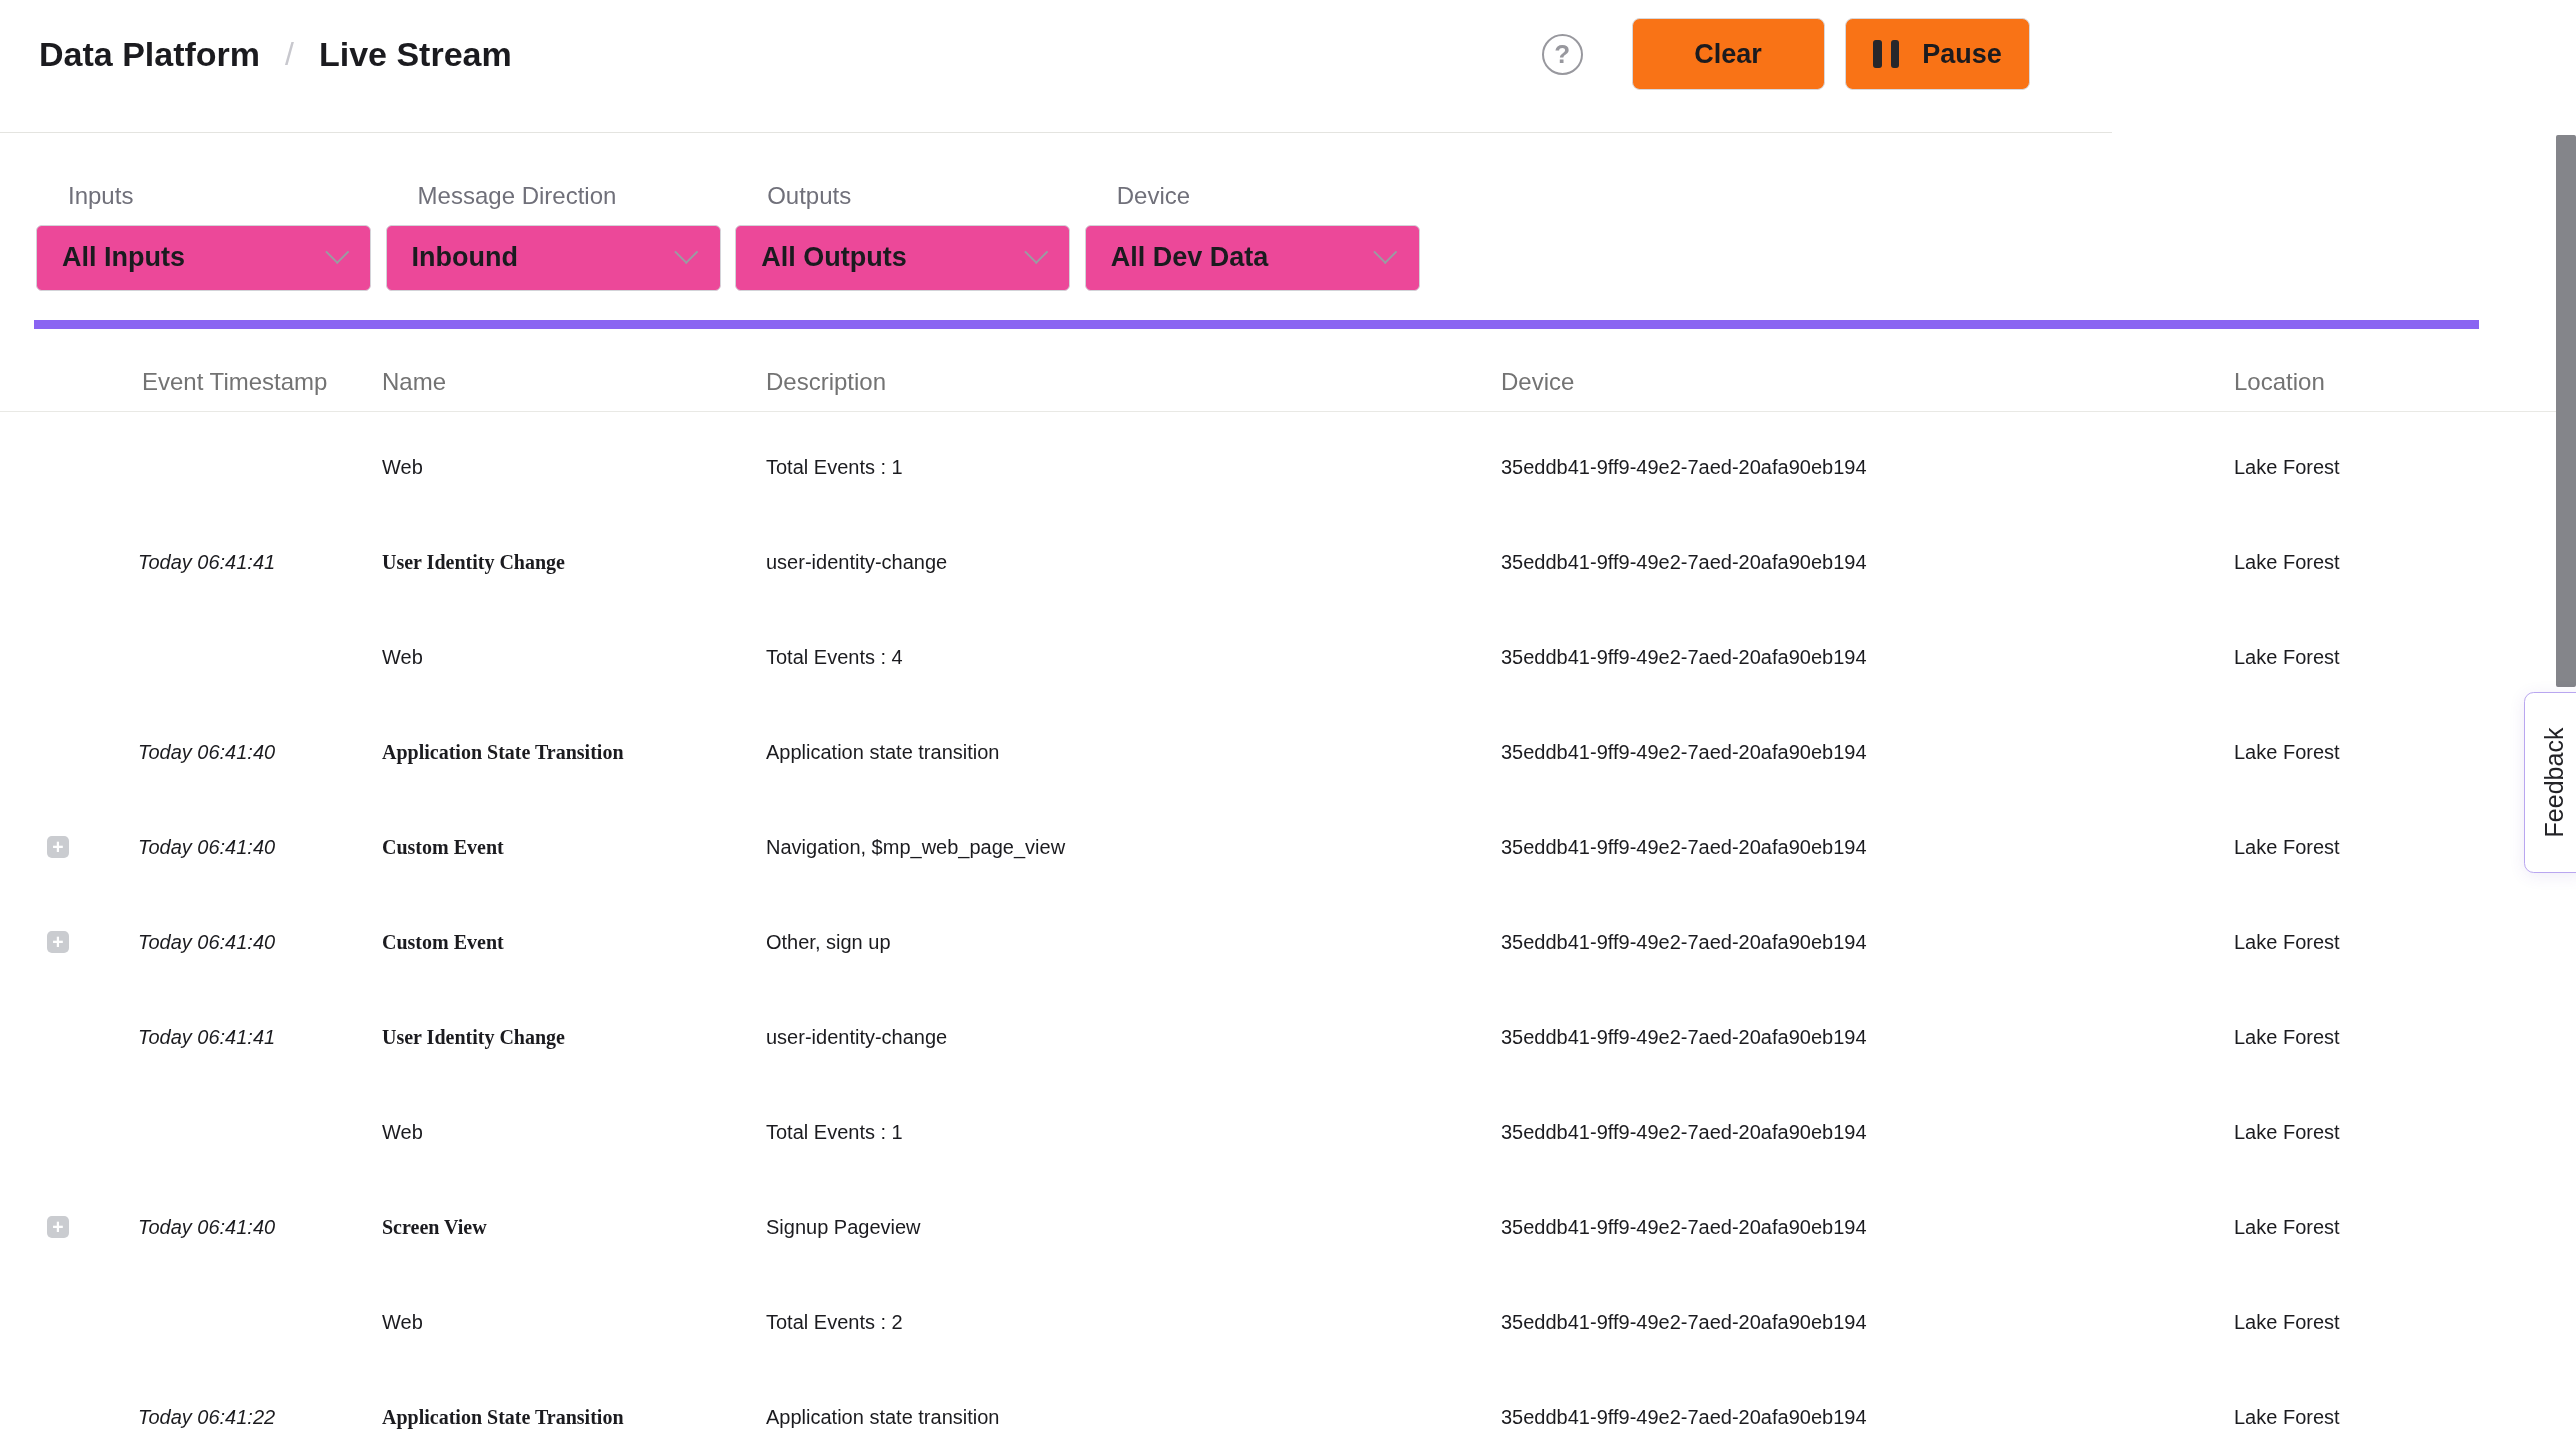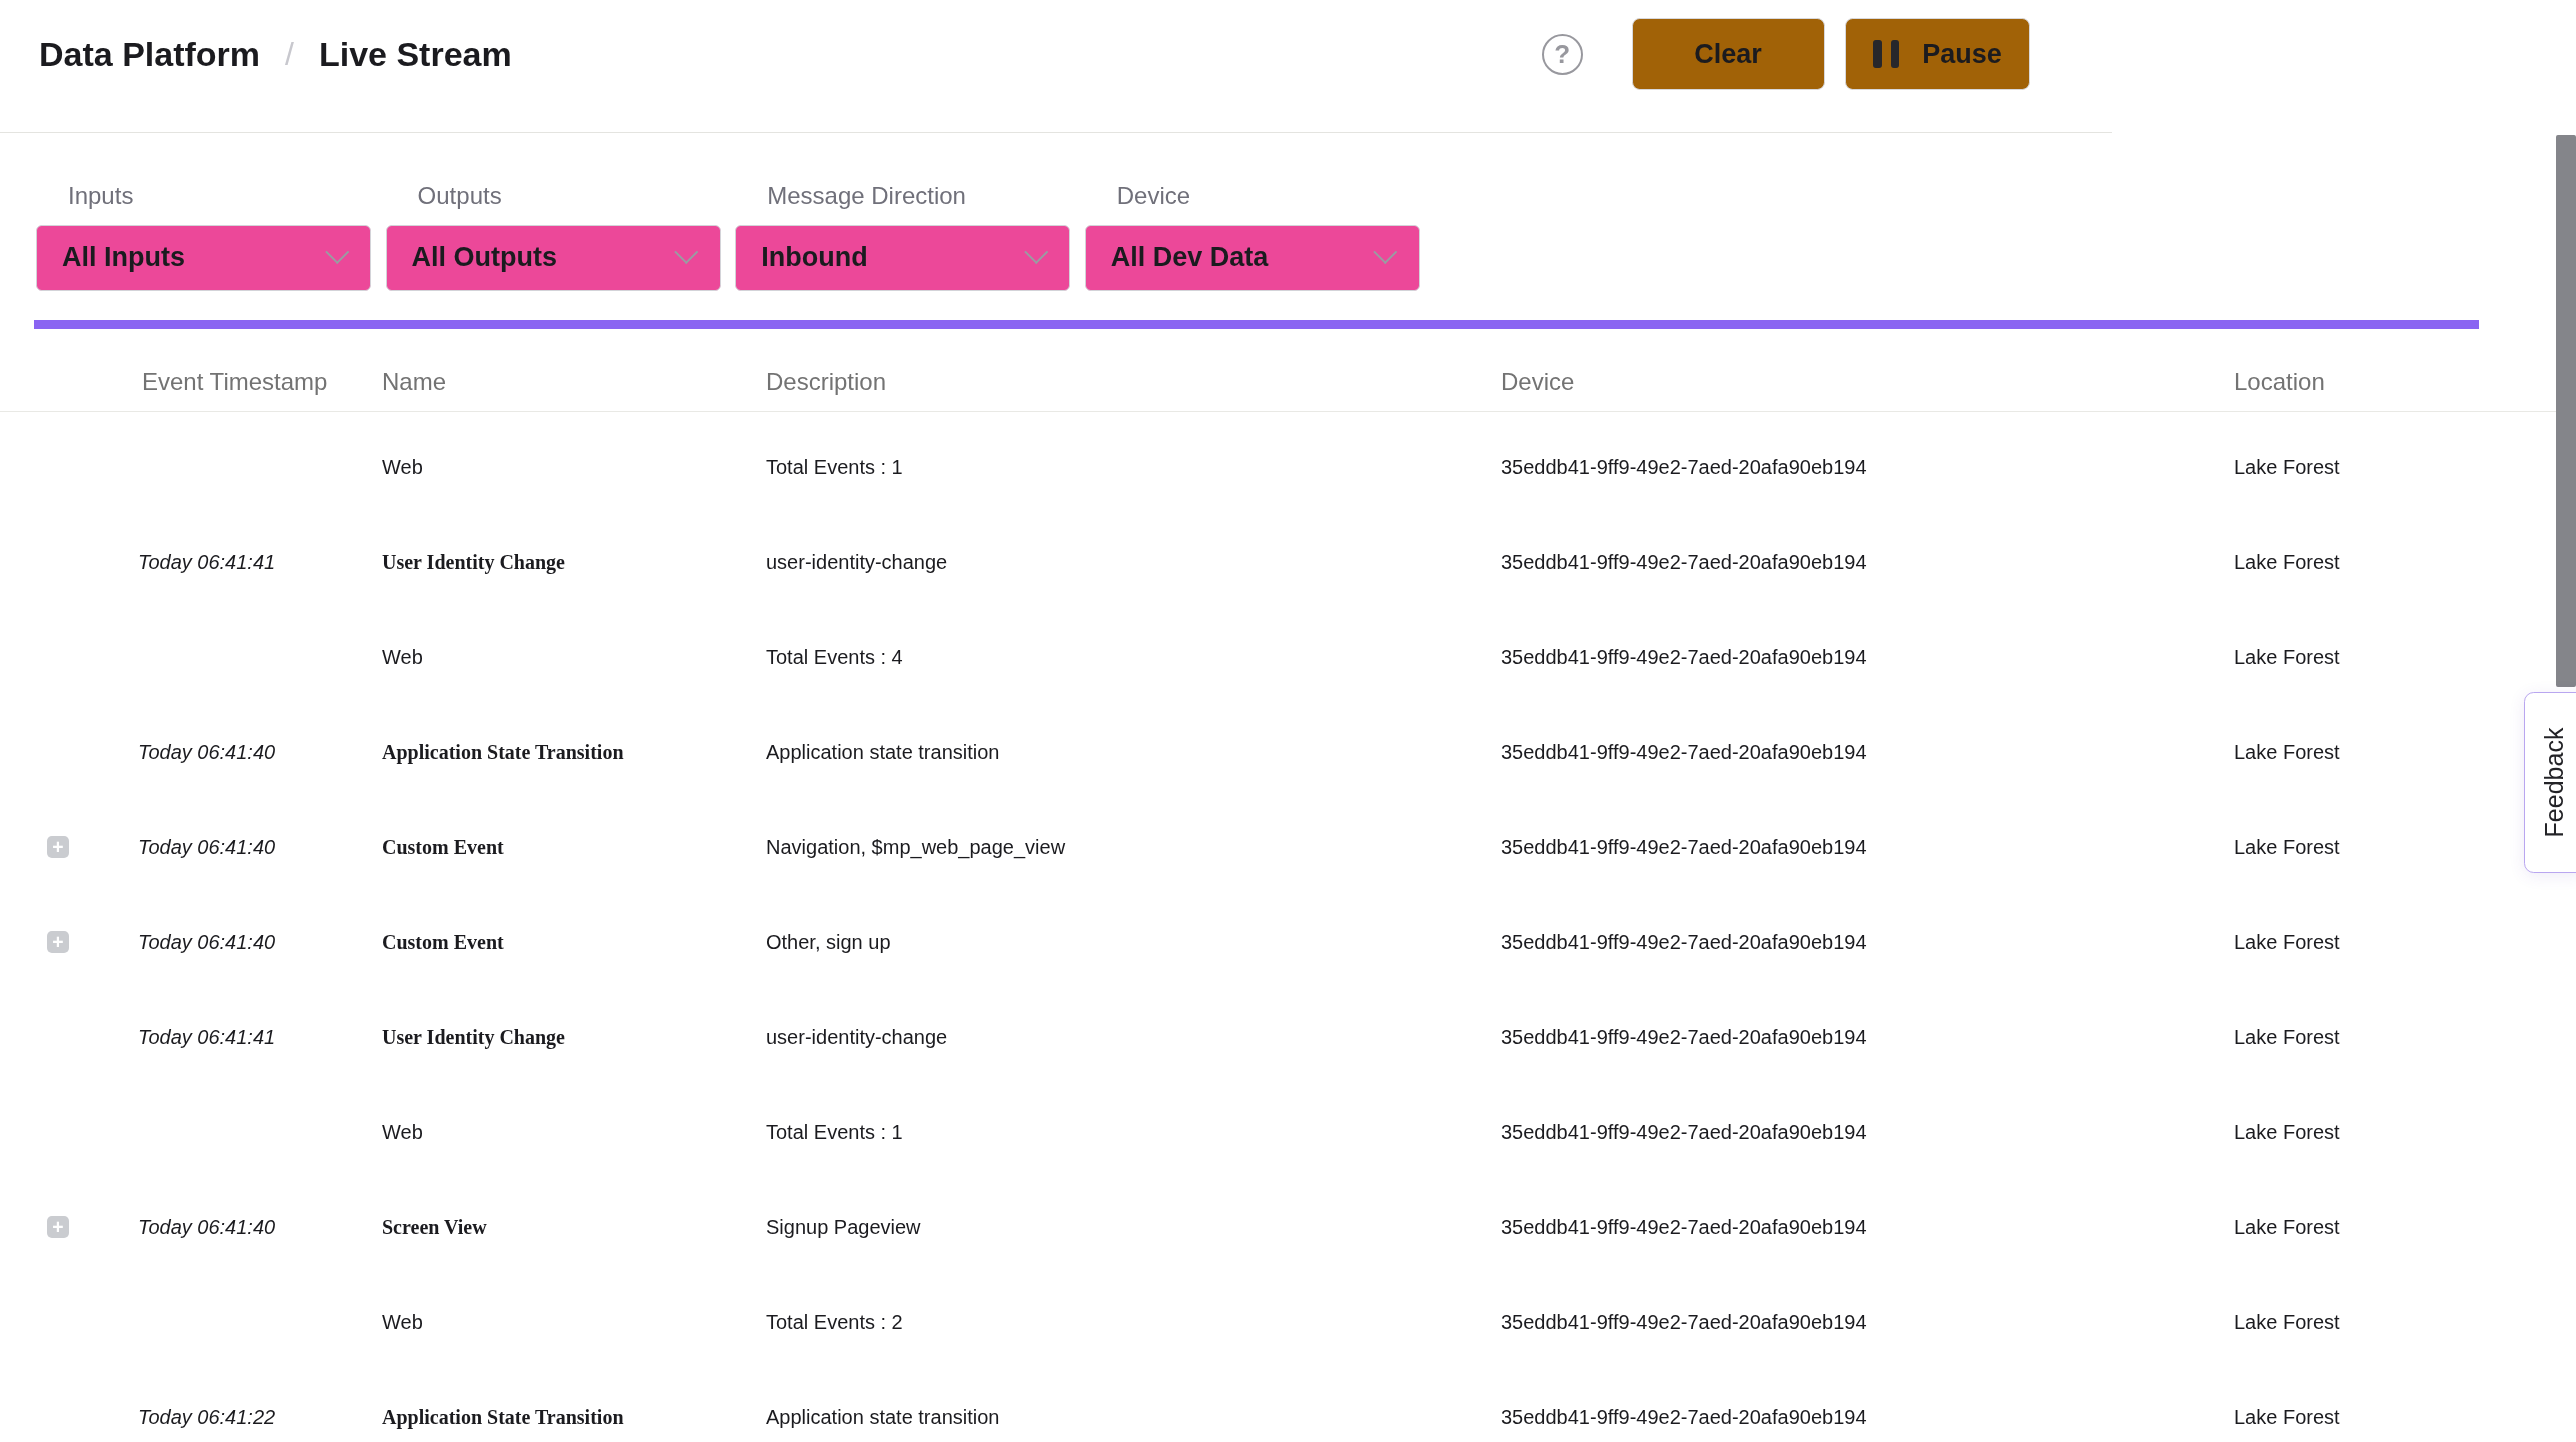--- a/index.html
+++ b/index.html
@@ -23,21 +23,21 @@
   .breadcrumb{display:flex;align-items:center;gap:25px;font-size:34px;font-weight:600;}
   .breadcrumb .sep{color:#c8c8ce;font-weight:400;font-size:32px;}
   .header-right{margin-left:auto;display:flex;align-items:center;}
   .help-btn{
     width:41px;height:41px;border:2.9px solid #98989e;border-radius:50%;
     color:#98989e;font-size:26px;font-weight:600;
     display:flex;align-items:center;justify-content:center;
     margin-right:49px;background:#fff;cursor:pointer;
   }
   .btn{
-    height:72px;background:#a16207;border:1.9px solid #d8d8dc;border-radius:7.8px;
+    height:72px;background:#f97316;border:1.9px solid #d8d8dc;border-radius:7.8px;
     font-size:27px;font-weight:600;color:#1b1b1f;
     display:flex;align-items:center;justify-content:center;cursor:pointer;
     font-family:"Liberation Sans", sans-serif;
   }
   .btn-clear{width:193px;margin-right:20.4px;}
   .btn-pause{width:185px;gap:23px;}
   .pause-icon{display:flex;gap:8.7px;}
   .pause-icon i{display:block;width:8.7px;height:28px;background:#27272b;border-radius:2.9px;}
 
   
@@ -127,31 +127,31 @@
   <div class="filters-row">
   <div class="filter">
     <div class="filter-label">Inputs</div>
     <div class="select">
       <span class="select-value">All Inputs</span>
       <span class="chevron"></span>
     </div>
   </div>
 
   <div class="filter">
+    <div class="filter-label">Message Direction</div>
+    <div class="select">
+      <span class="select-value">Inbound</span>
+      <span class="chevron"></span>
+    </div>
+  </div>
+
+  <div class="filter">
     <div class="filter-label">Outputs</div>
     <div class="select">
       <span class="select-value">All Outputs</span>
-      <span class="chevron"></span>
-    </div>
-  </div>
-
-  <div class="filter">
-    <div class="filter-label">Message Direction</div>
-    <div class="select">
-      <span class="select-value">Inbound</span>
       <span class="chevron"></span>
     </div>
   </div>
 
   <div class="filter">
     <div class="filter-label">Device</div>
     <div class="select">
       <span class="select-value">All Dev Data</span>
       <span class="chevron"></span>
     </div>

